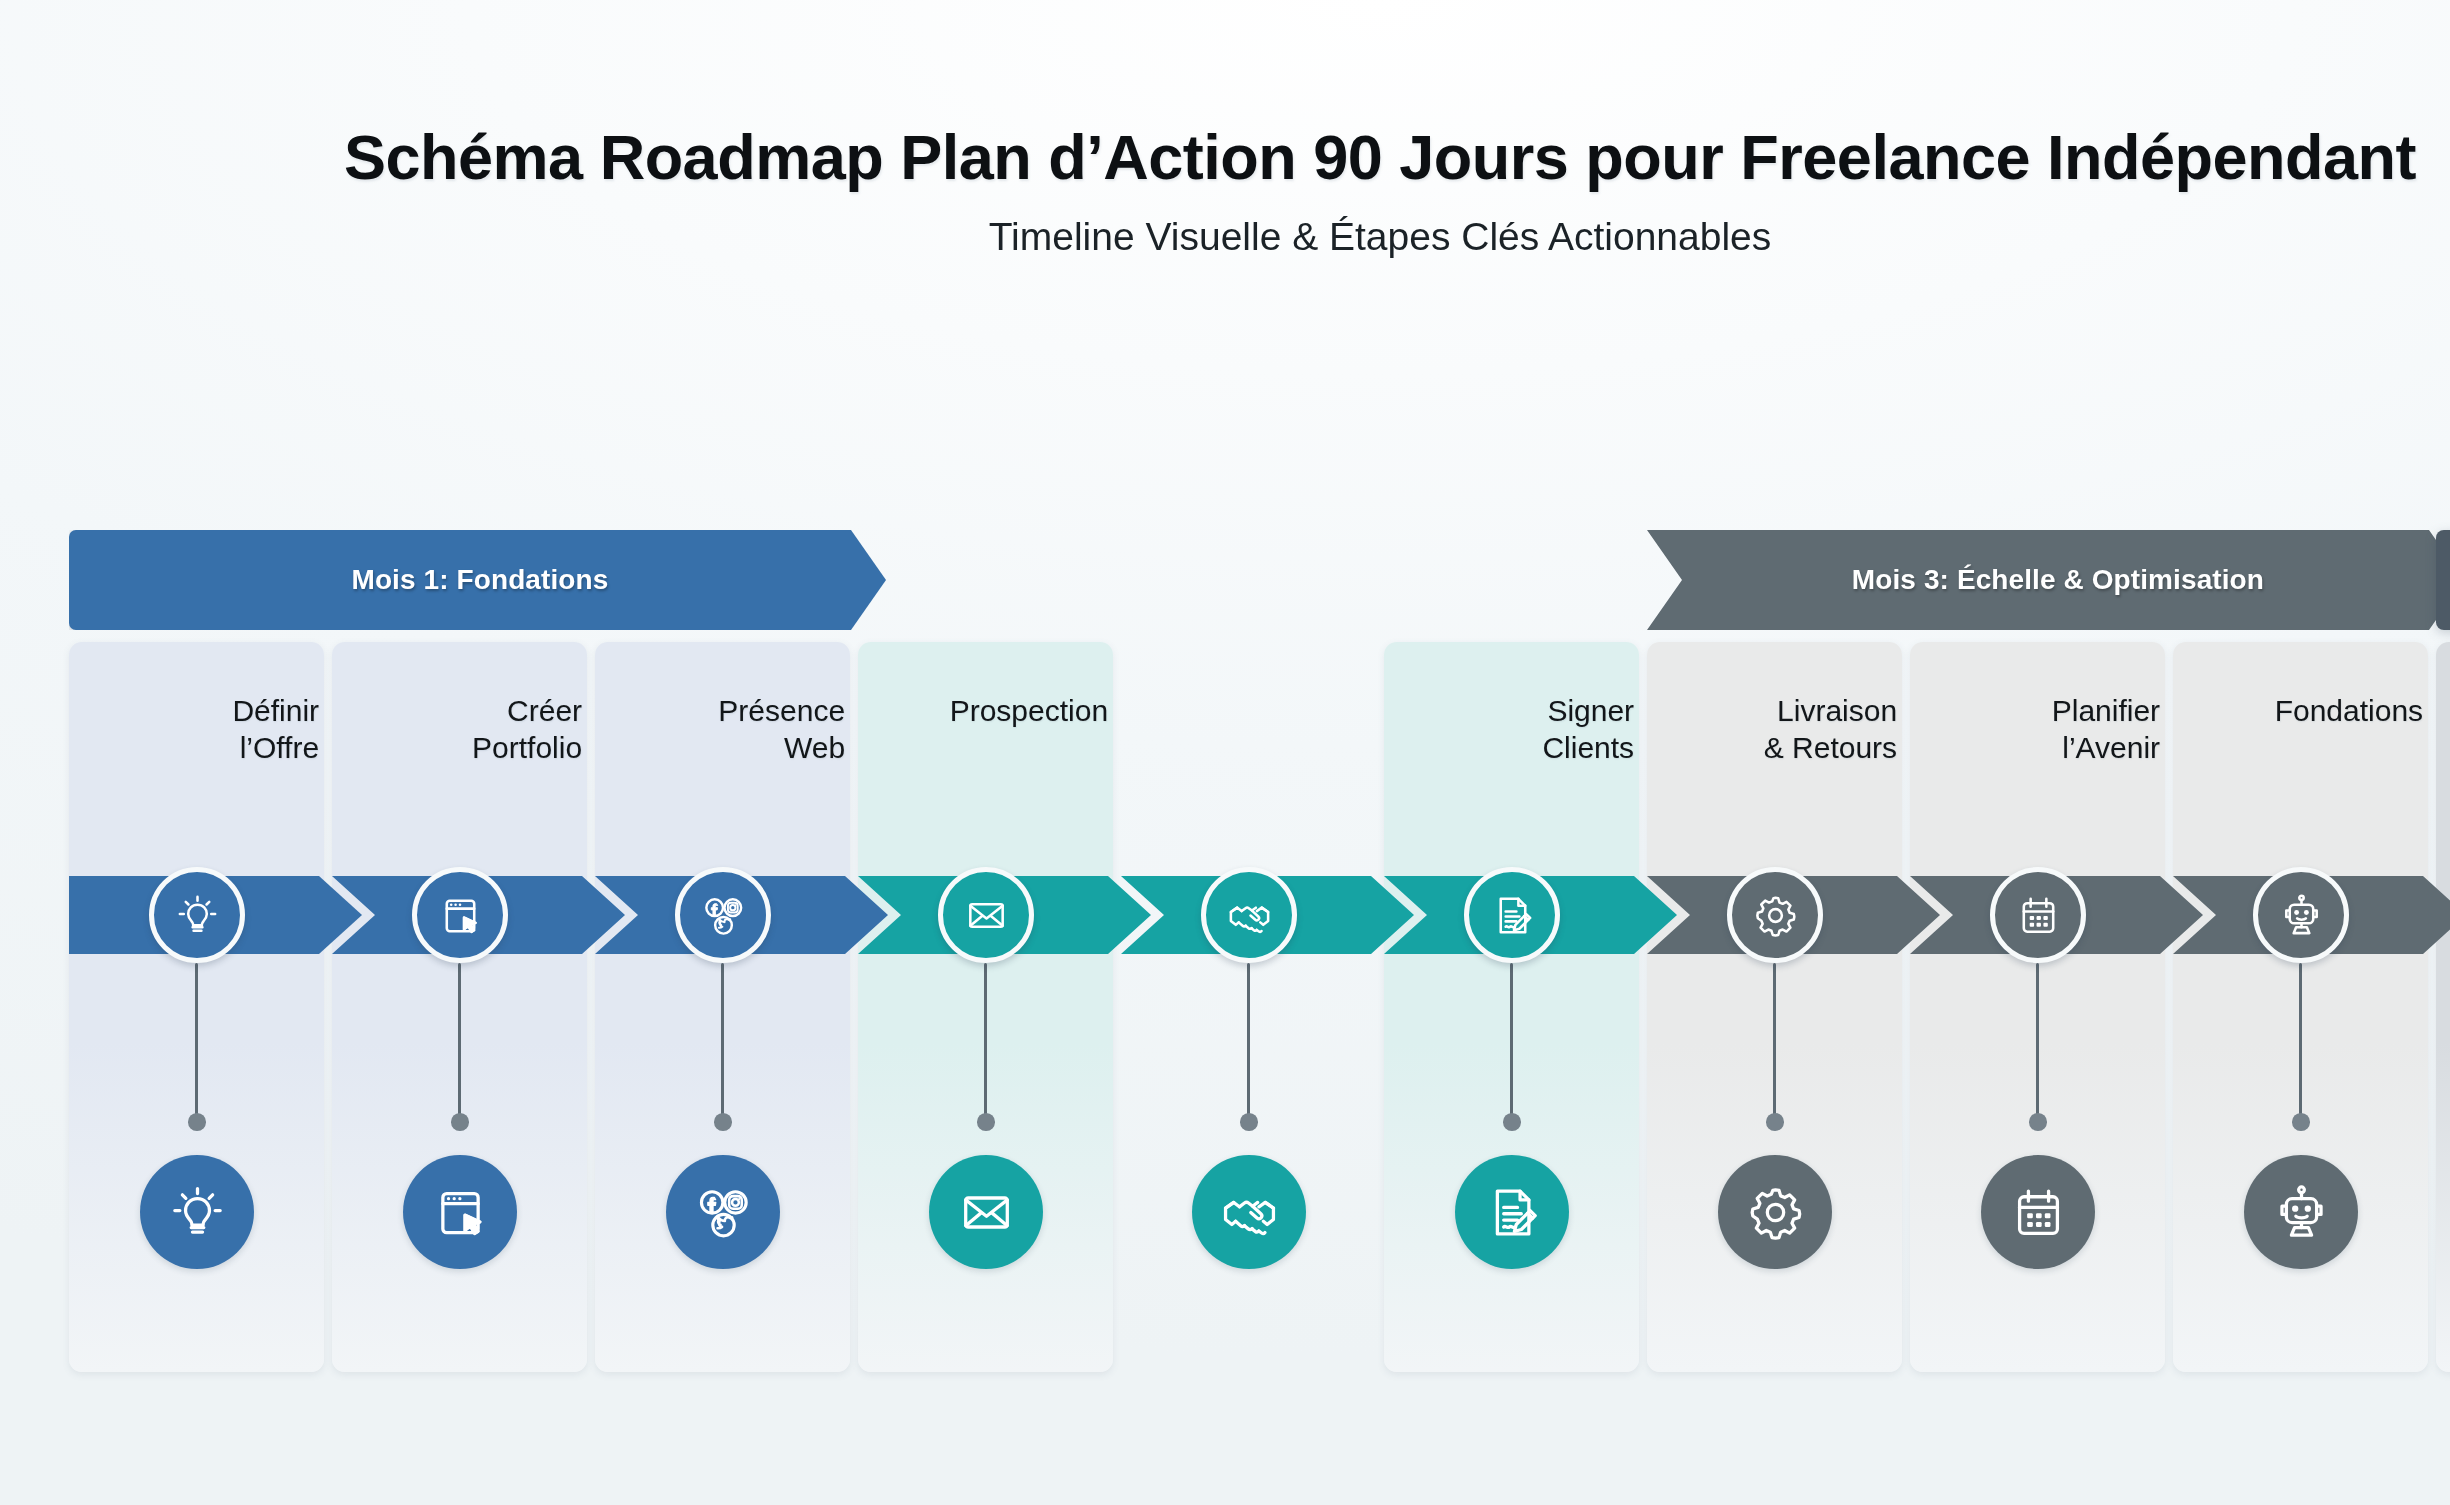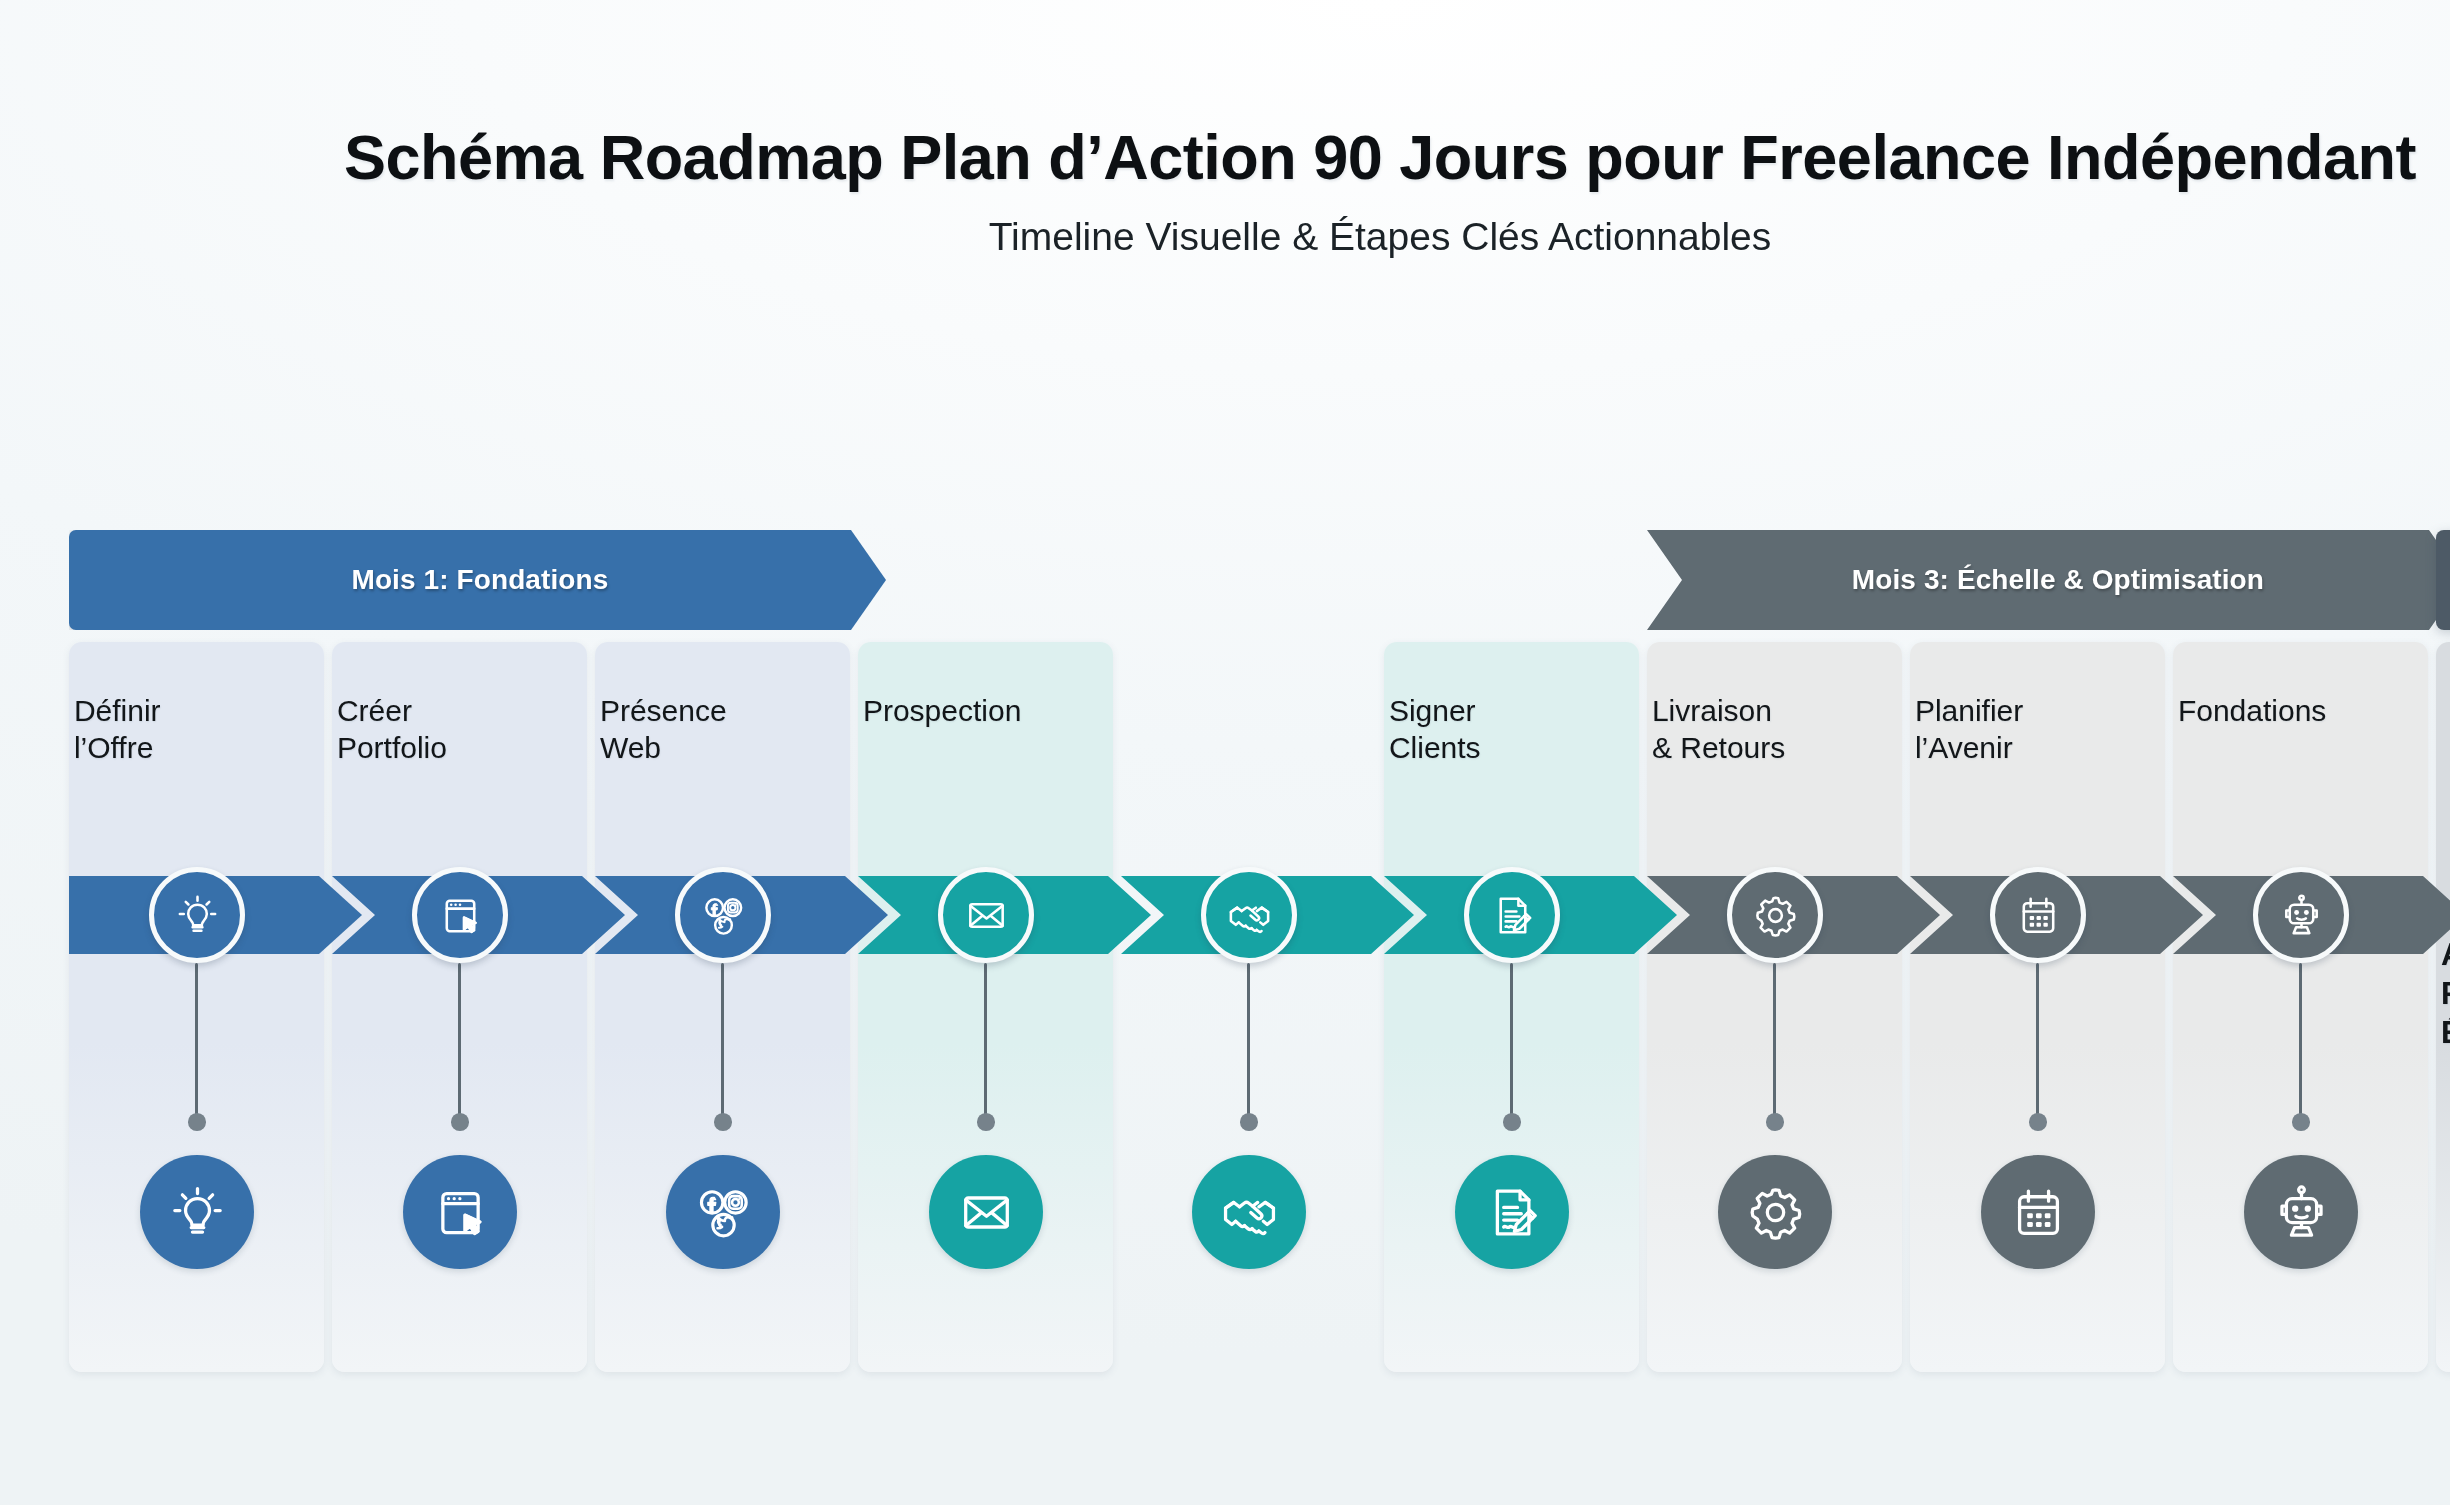--- a/index.html
+++ b/index.html
@@ -109,23 +109,23 @@
   .card {
     position: absolute;
     top: 0;
     height: 730px;
     border-radius: 12.7px;
     box-shadow: 0 2.9px 7.8px rgba(90,110,130,0.10);
     overflow: visible;
   }
   .card-label {
     position: absolute;
-    left: 0; right: 0;
+    left: 16px; right: 0;
     top: 51px;
-    text-align: left;
+    text-align: right;
     font-size: 30px;
     font-weight: 400;
     color: #121619;
     line-height: 1.22;
     padding: 0 4.9px;
     text-shadow: 0.5px 1px 1.5px rgba(120,140,155,0.20);
   }
   .card.result .card-label {
     top: 294px;
     font-size: 31px;

